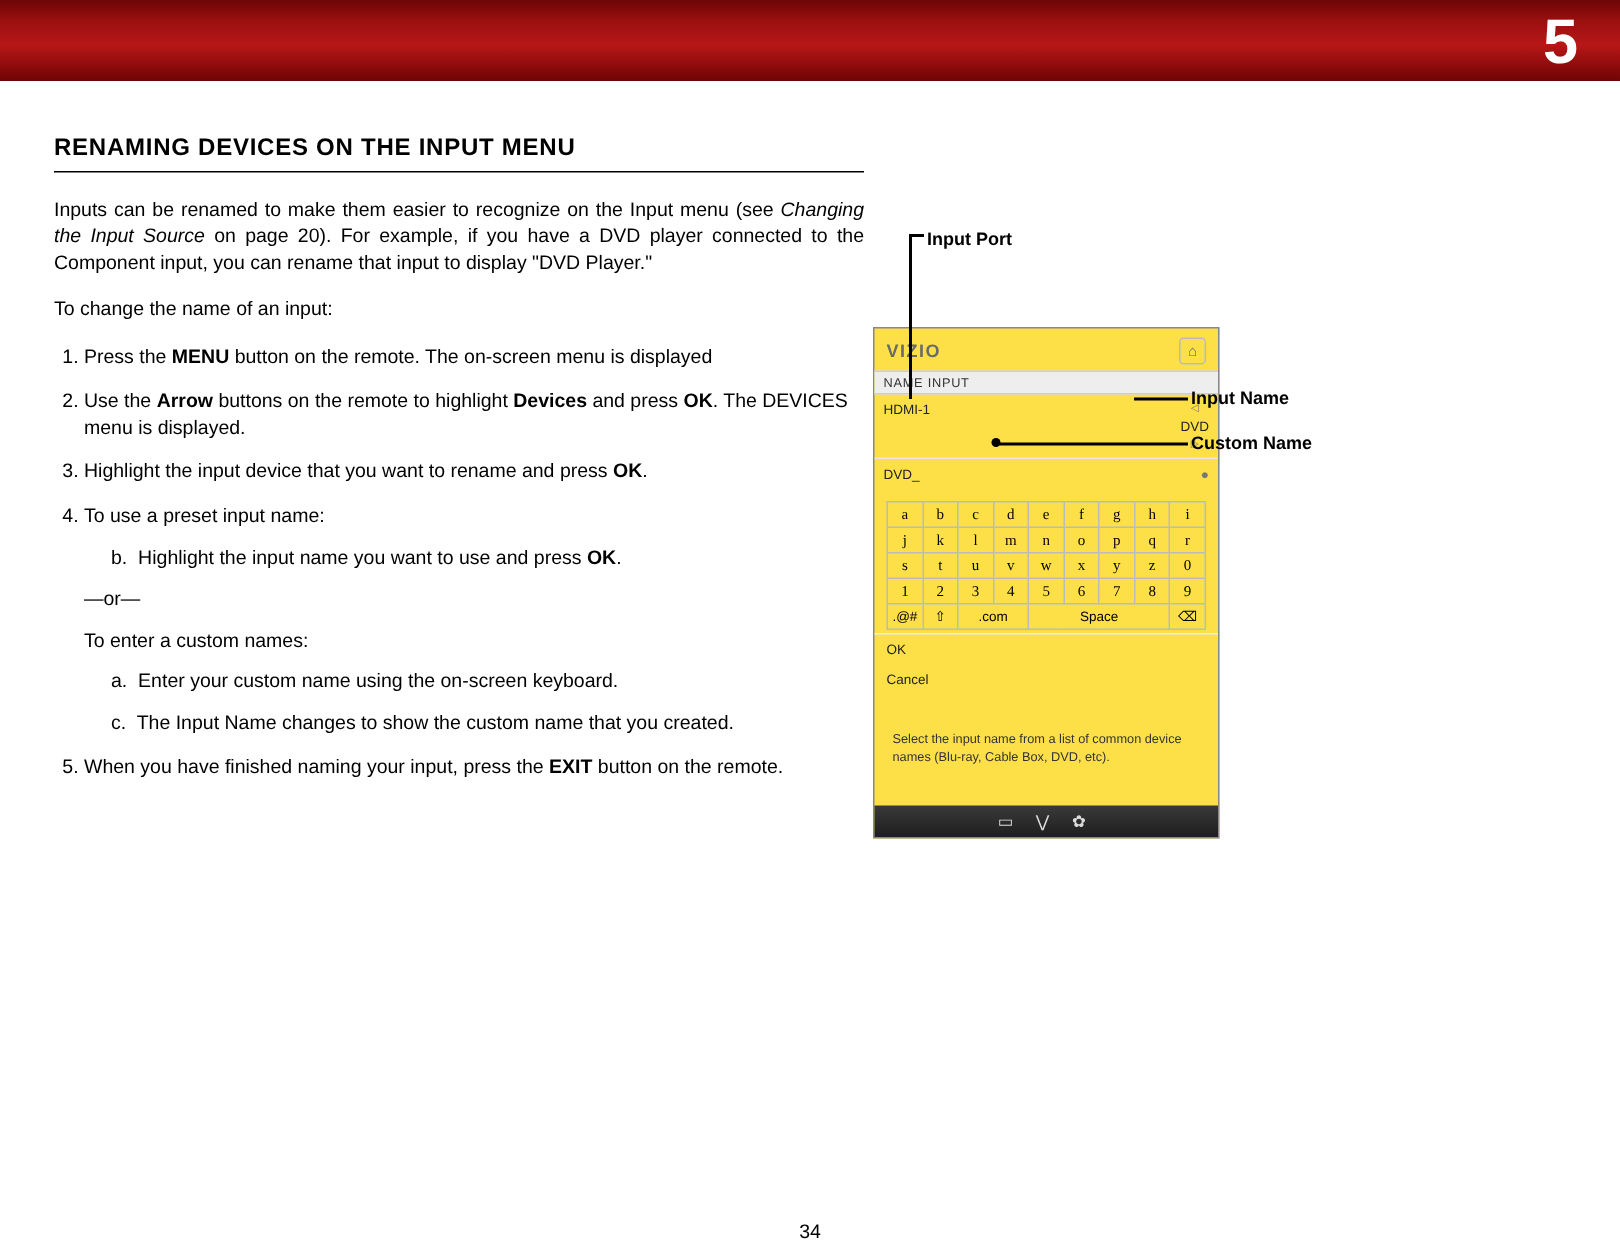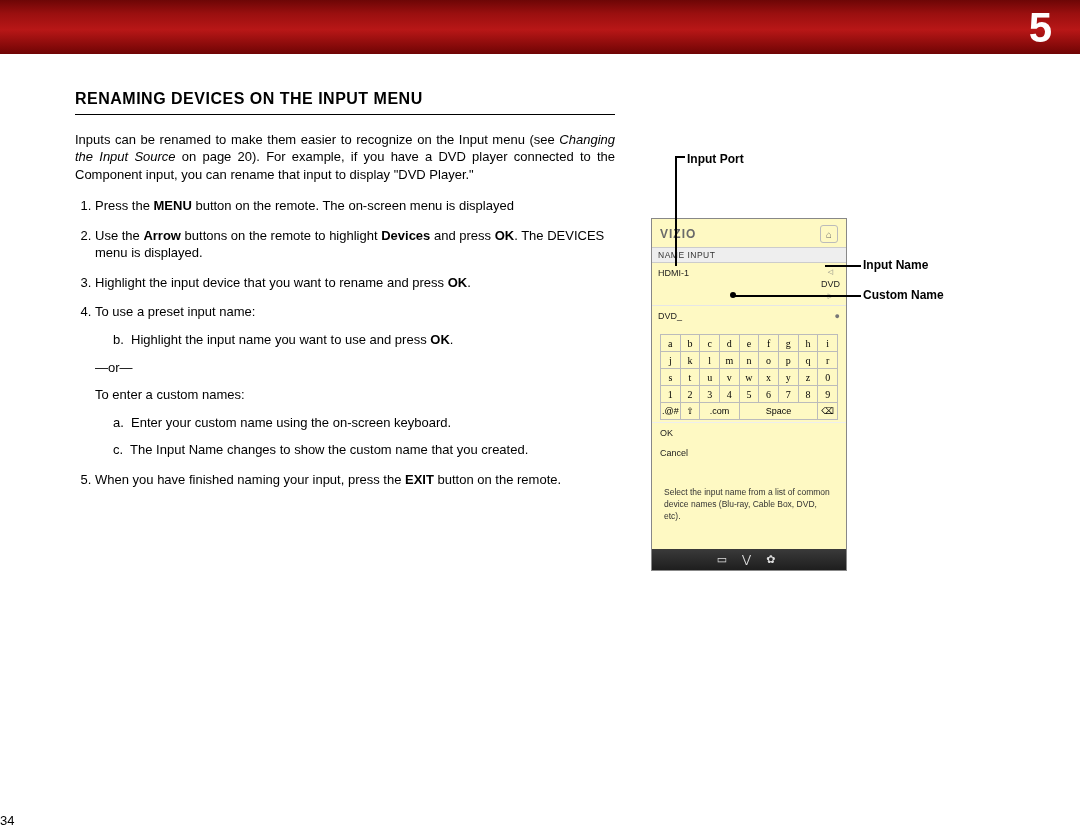--- a/index.html
+++ b/index.html
@@ -10,22 +10,20 @@
     background: linear-gradient(to bottom, #6d0606 0%, #9a0f0f 25%, #b81717 55%, #6f0404 100%);
     position: relative;
   }
   .topbar .pagenum {
     position: absolute; right: 28px; top: 4px;
     color: #fff; font-size: 42px; font-weight: bold;
   }
   .content {
     display: flex;
     padding: 34px 16px 0 36px;
-    gap: 30px;
-    margin-left: 39px;
   }
   .left { width: 540px; font-size: 13px; line-height: 1.35; }
   .left h2 { font-size: 16px; font-weight: 900; letter-spacing: .5px; margin-bottom: 4px; }
   .left hr { border: none; border-top: 1.5px solid #000; margin-bottom: 16px; }
   .left p { text-align: justify; margin-bottom: 14px; }
   .left .lead { margin-bottom: 14px; }
   .left ol { padding-left: 20px; }
   .left ol li { margin-bottom: 12px; }
   .left ol li .sub { margin: 10px 0 4px 18px; }
   .left em { font-style: italic; }
@@ -34,24 +32,24 @@
     position: relative;
     padding-top: 60px;
   }
   .callouts { position: absolute; left: 0; top: 0; width: 100%; height: 100%; pointer-events: none; }
   .callout { position: absolute; font-weight: bold; font-size: 12px; }
   .callout .line-v { position: absolute; width: 1.5px; background: #000; }
   .callout .line-h { position: absolute; height: 1.5px; background: #000; }
   .osd {
     position: absolute;
     left: 6px; top: 130px;
-    width: 196px;
+    width: 231px;
     border: 1px solid #888;
     font-size: 10px;
-    background: #fef9c3;
+    background: #fde047;
   }
   .osd .hdr {
     display: flex; align-items: center; justify-content: space-between;
     padding: 6px 8px 4px 8px;
   }
   .osd .hdr .brand { font-weight: bold; letter-spacing: 1px; font-size: 12px; color: #6a6a6a;}
   .osd .home { width: 18px; height: 18px; border: 1px solid #bbb; border-radius: 3px; display:flex; align-items:center; justify-content:center; font-size:10px; color:#666;}
   .osd .lbl { background: #eee; border-top:1px solid #ccc; border-bottom:1px solid #ccc; padding: 2px 6px; font-size: 8.5px; letter-spacing: .5px; color:#333;}
   .osd .row { display: flex; justify-content: space-between; align-items:flex-start; padding: 5px 6px; border-bottom: 1px solid #e6e6e6; font-size: 9px; color:#222;}
   .osd .row .rt { display:flex; align-items:center; gap:3px;flex-direction:column;}
@@ -65,38 +63,39 @@
   .osd .kbd-bottom td { font-size: 9px; font-family: Arial, sans-serif; }
   .osd .action { padding: 5px 8px; font-size: 9px; color:#222; border-top:1px solid #eee;}
   .osd .hint {
     padding: 24px 12px 26px 12px; font-size: 8.5px; color:#333; line-height:1.4;
   }
   .osd .nav {
     background: linear-gradient(#3a3a3a,#1e1e1e); text-align:center;
     padding: 4px 0; color:#ddd; font-size: 11px; letter-spacing: 6px;
   }
   .footer-num {
-    position: absolute; bottom: 6px; left: 0; width: 100%; text-align: left;
+    position: absolute; bottom: 6px; left: 0; width: 100%; text-align: center;
     font-size: 13px;
   }
 </style>
 </head>
 <body>
 
 <div class="topbar">
   <div class="pagenum">5</div>
 </div>
 
 <div class="content">
   <div class="left">
     <h2>RENAMING DEVICES ON THE INPUT MENU</h2>
     <hr>
     <p>
       <span>Inputs can be renamed to make them easier to recognize on the Input menu (see </span><em>Changing the Input Source</em><span> on page 20). For example, if you have a DVD player connected to the Component input, you can rename that input to display "DVD Player."</span>
     </p>
+    <p class="lead">To change the name of an input:</p>
     <ol>
       <li>
         <span>Press the </span><b>MENU</b><span> button on the remote. The on-screen menu is displayed</span>
       </li>
       <li>
         <span>Use the </span><b>Arrow</b><span> buttons on the remote to highlight </span><b>Devices</b><span> and press </span><b>OK</b><span>. The DEVICES menu is displayed.</span>
       </li>
       <li>
         <span>Highlight the input device that you want to rename and press </span><b>OK</b><span>.</span>
       </li>

